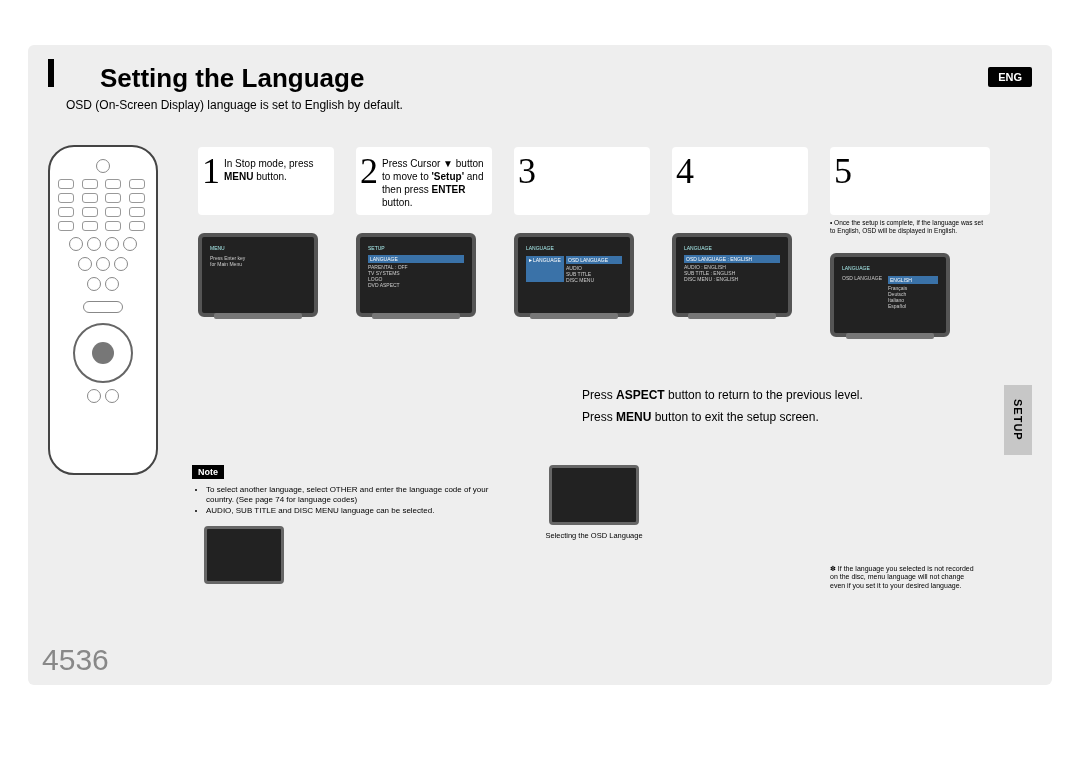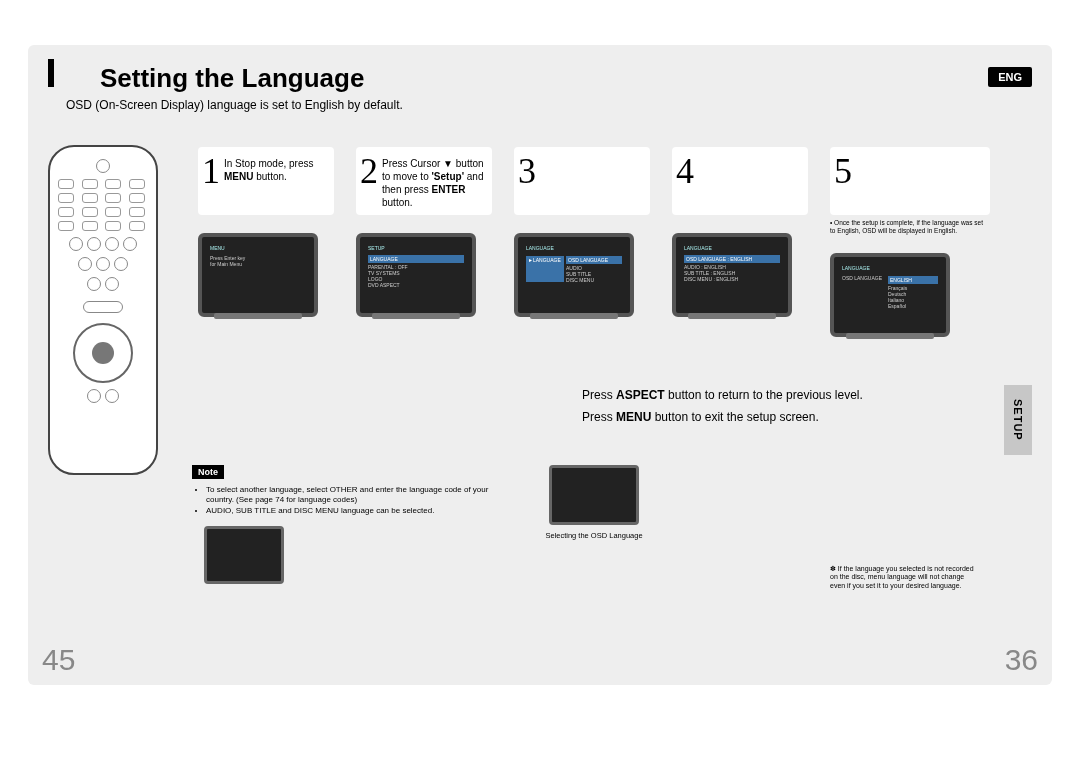--- a/index.html
+++ b/index.html
@@ -255,21 +255,20 @@
     width: 150px;
     font-size: 7px;
     line-height: 1.2;
   }
   .page-nums {
     position: absolute;
     bottom: 8px;
     left: 14px;
     right: 14px;
     display: flex;
-    justify-content: space-between;
     font-size: 30px;
     color: #888;
     font-weight: 300;
   }
 </style>
 </head>
 <body>
 
 <div class="page">
 

